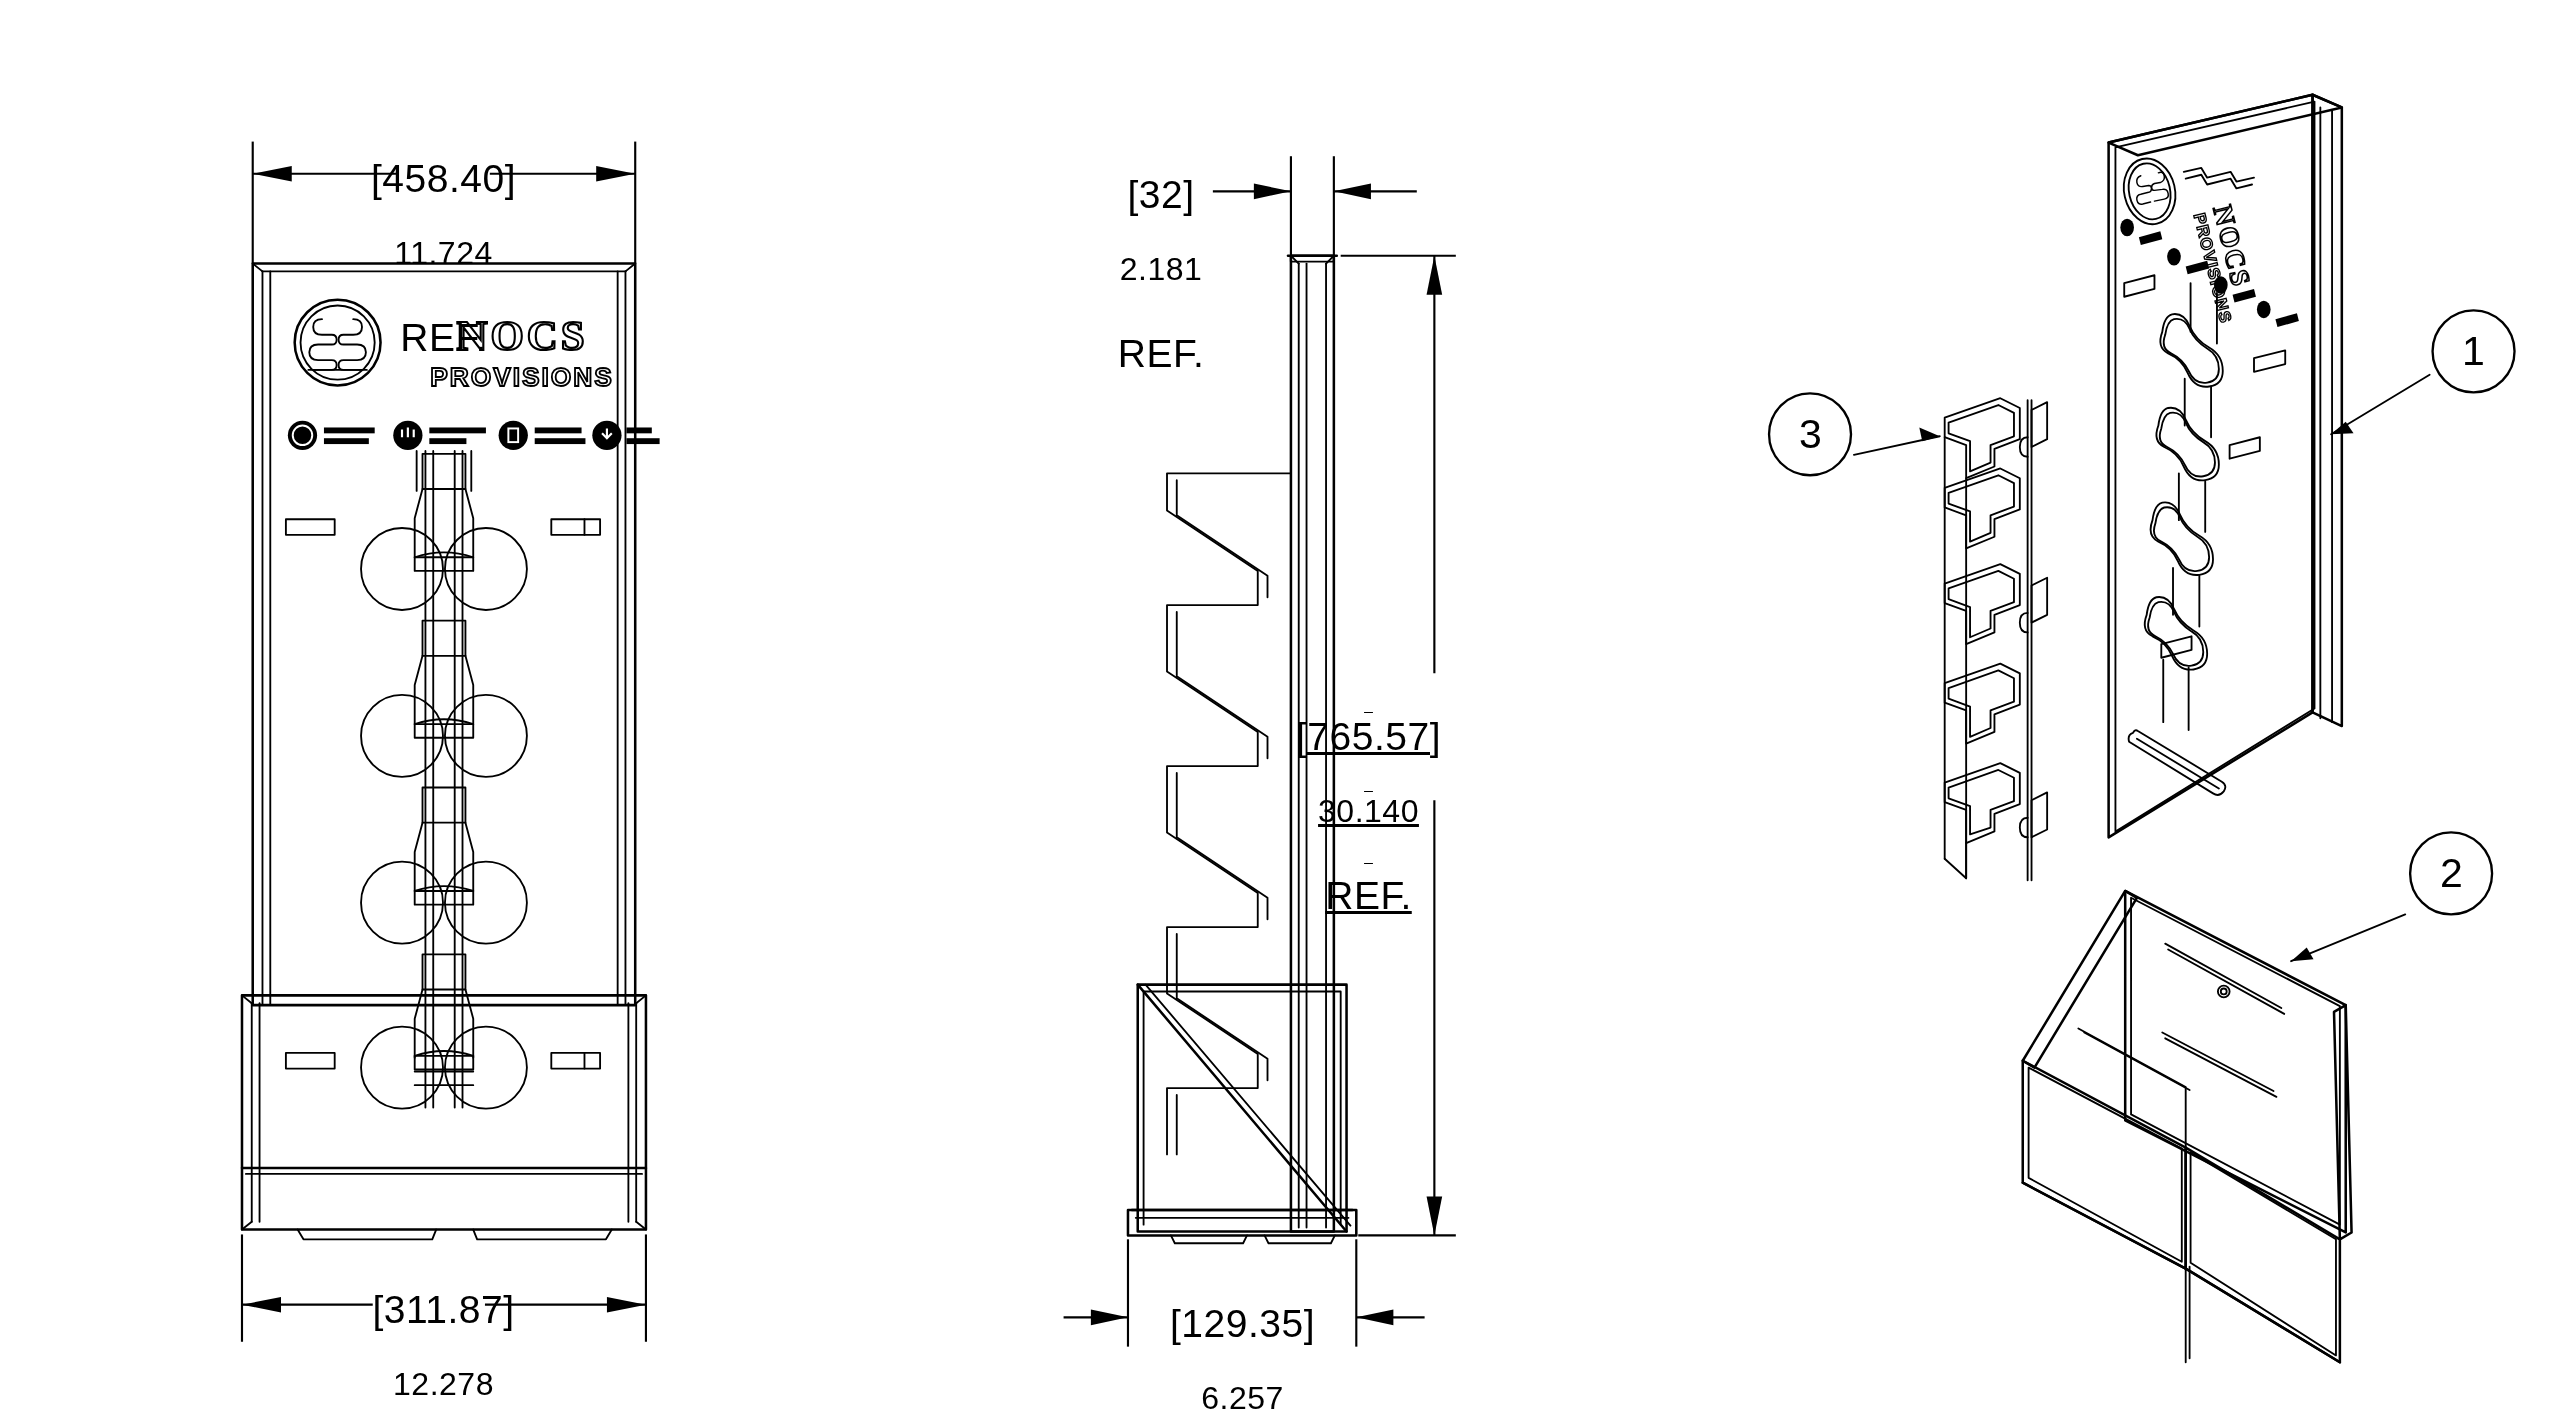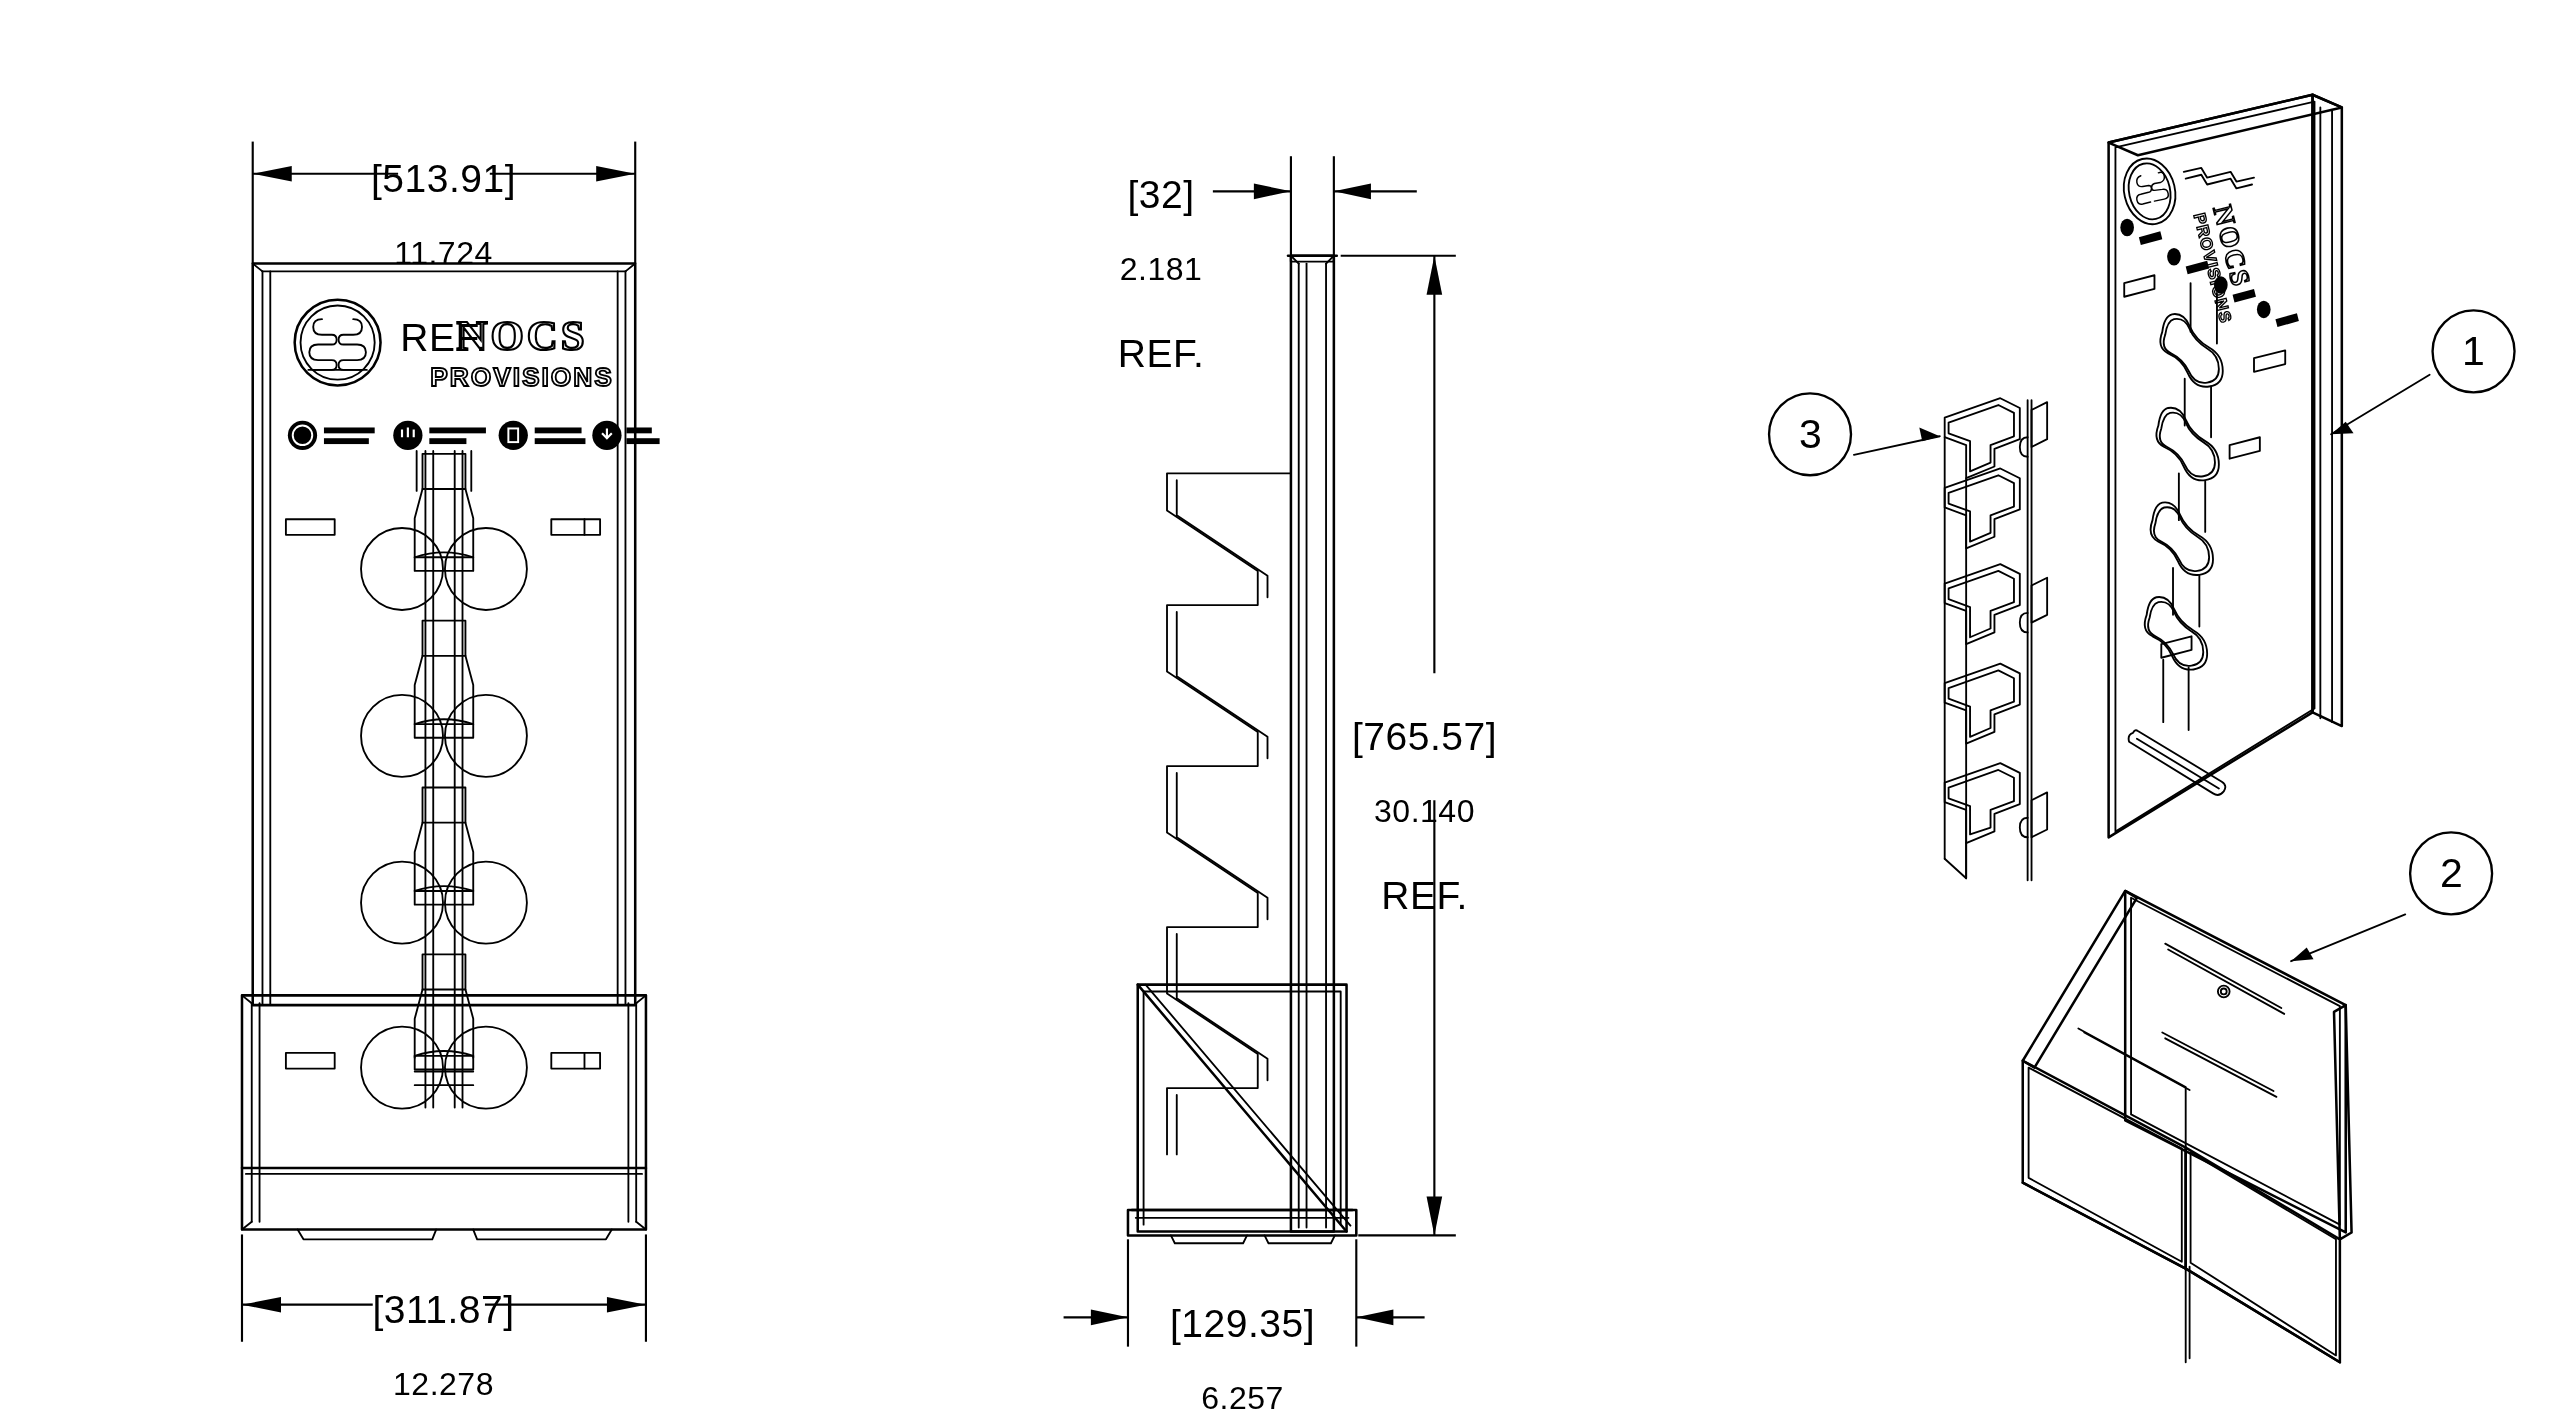--- a/index.html
+++ b/index.html
@@ -421,38 +421,38 @@
     <g>
       <circle class="fillwht" cx="2535" cy="360" r="42"></circle>
       <circle class="fillwht" cx="2512" cy="895" r="42"></circle>
       <circle class="fillwht" cx="1855" cy="445" r="42"></circle>
     </g>
   </g>
 
 </svg>
 
 <div class="dimtxt" style="left:348px;top:121px;width:191px;">
-  <div class="dim-metric">[513.91]</div>
+  <div class="dim-metric">[458.40]</div>
   <div class="dim-inch">11.724</div>
   <div class="dim-ref">REF.</div>
 </div>
 
 <div class="dimtxt" style="left:348px;top:1252px;width:191px;">
   <div class="dim-metric">[311.87]</div>
   <div class="dim-inch">12.278</div>
   
 </div>
 
 <div class="dimtxt" style="left:1088px;top:137px;width:146px;">
   <div class="dim-metric">[32]</div>
   <div class="dim-inch">2.181</div>
   <div class="dim-ref">REF.</div>
 </div>
 
-<div class="dimtxt" style="left:1327px;top:679px;width:195px;">
+<div class="dimtxt" style="left:1271px;top:679px;width:195px;text-decoration:underline;">
   <div class="dim-metric">[765.57]</div>
   <div class="dim-inch">30.140</div>
   <div class="dim-ref">REF.</div>
 </div>
 
 <div class="dimtxt" style="left:1147px;top:1266px;width:191px;">
   <div class="dim-metric">[129.35]</div>
   <div class="dim-inch">6.257</div>
   
 </div>

